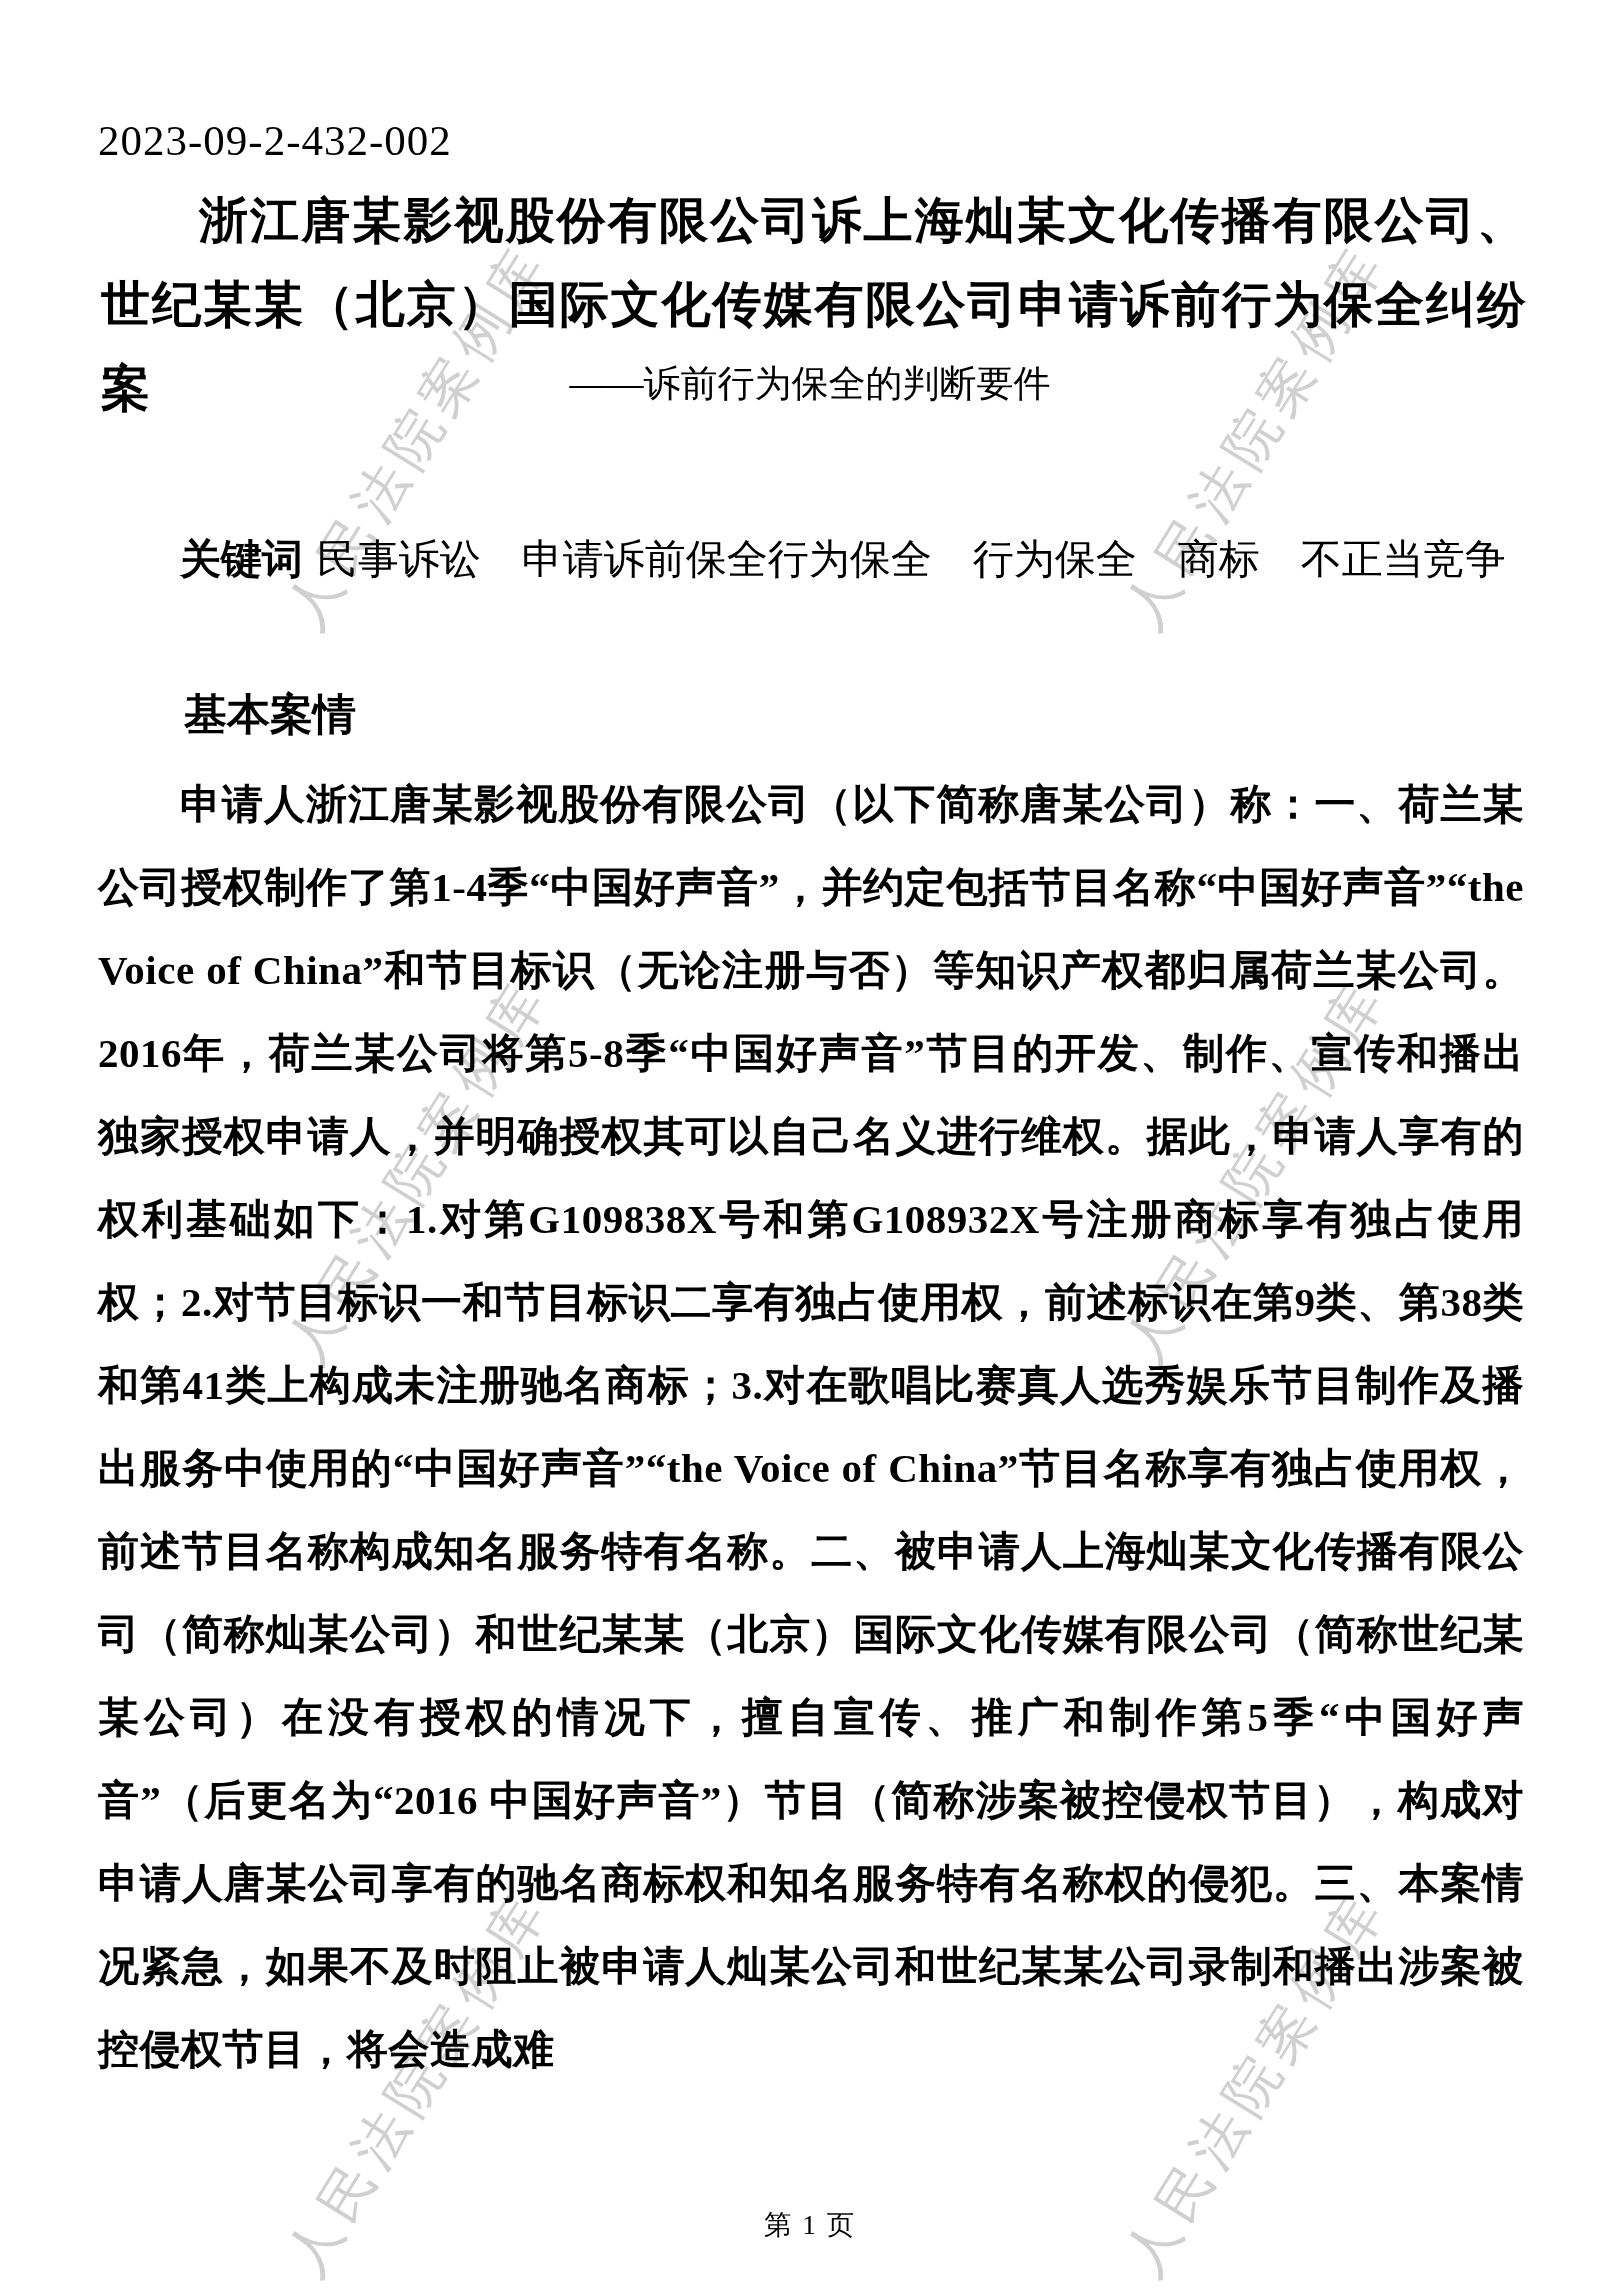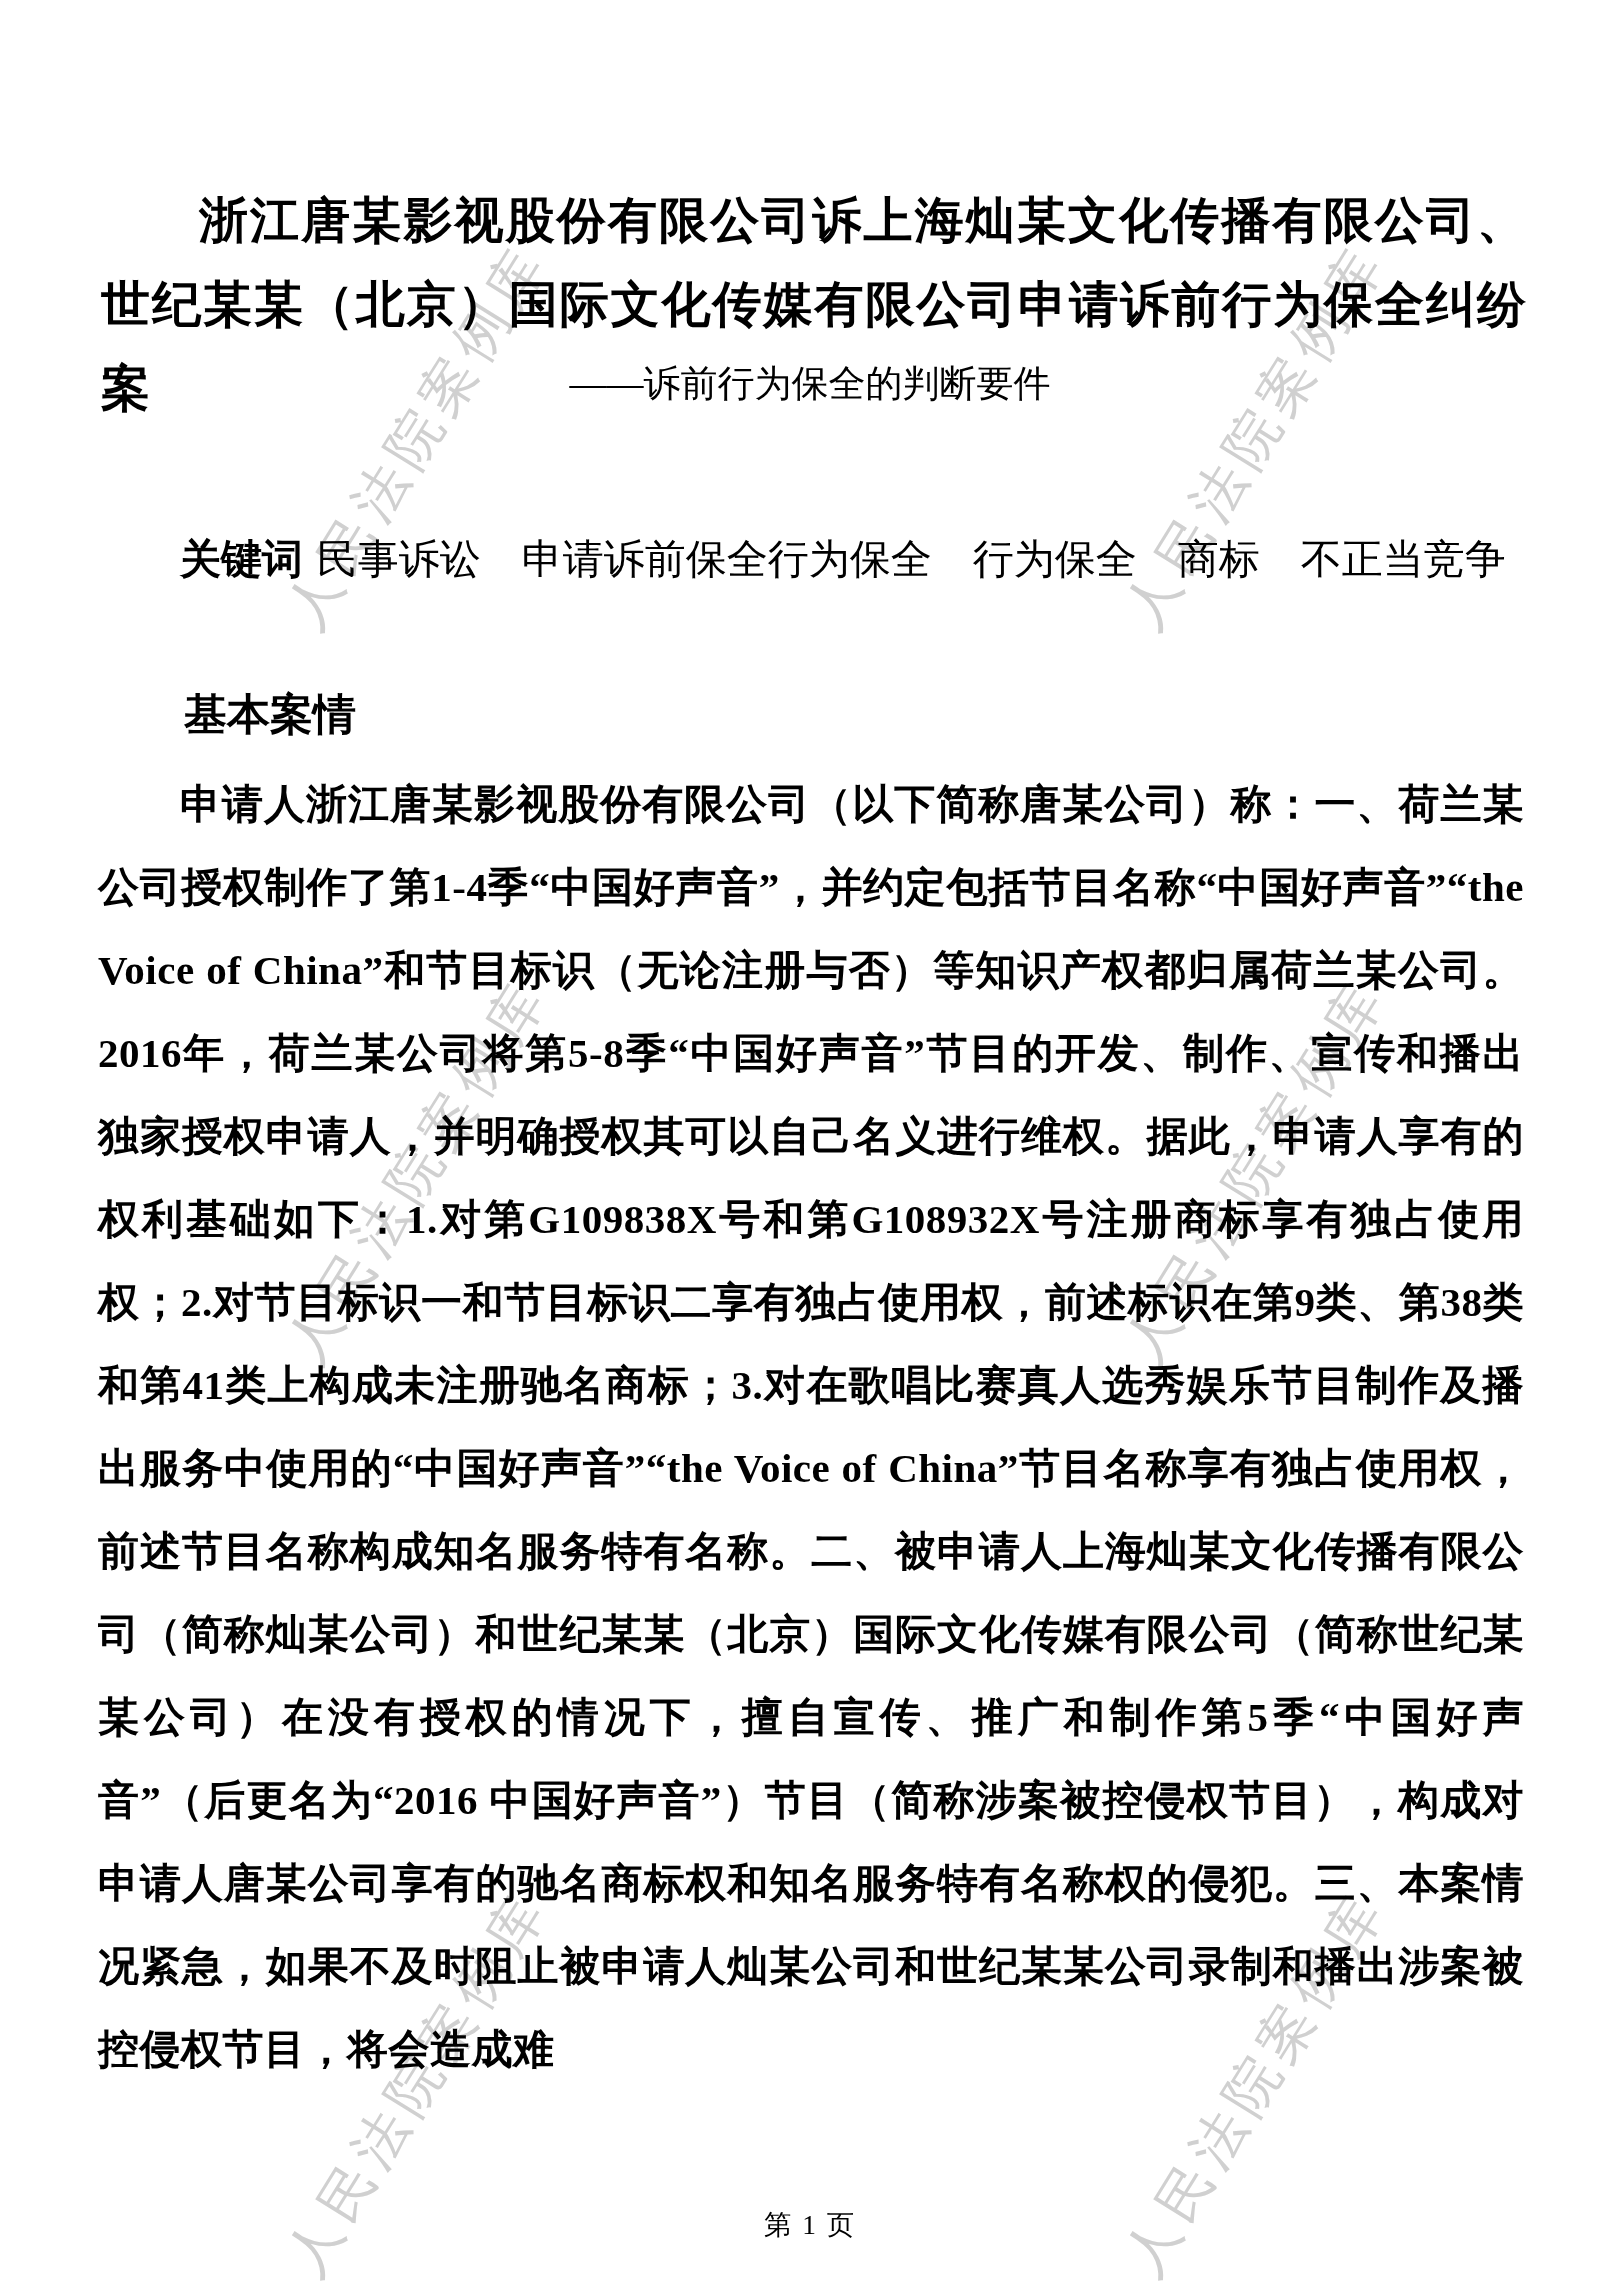--- a/index.html
+++ b/index.html
@@ -125,20 +125,21 @@
       <div class="wm" style="left: 417px; top: 436px; color: rgb(200, 200, 200);">人民法院案例库</div>
       <div class="wm" style="left: 1255px; top: 436px; color: rgb(200, 200, 200);">人民法院案例库</div>
       <div class="wm" style="left: 417px; top: 1171px; color: rgb(200, 200, 200);">人民法院案例库</div>
       <div class="wm" style="left: 1255px; top: 1171px; color: rgb(200, 200, 200);">人民法院案例库</div>
       <div class="wm" style="left: 417px; top: 2083px; color: rgb(200, 200, 200);">人民法院案例库</div>
       <div class="wm" style="left: 1255px; top: 2083px; color: rgb(200, 200, 200);">人民法院案例库</div>
     </div>
 
   <div class="content">
 
+    <div class="case-number">2023-09-2-432-002</div>
 
     <h1 class="title">浙江唐某影视股份有限公司诉上海灿某文化传播有限公司、世纪某某（北京）国际文化传媒有限公司申请诉前行为保全纠纷案</h1>
 
     <p class="subtitle">——诉前行为保全的判断要件</p>
 
     <p class="keywords"><span class="kw-label">关键词</span><span>民事诉讼　申请诉前保全行为保全　行为保全　商标　不正当竞争</span></p>
 
     <h2 class="section-heading">基本案情</h2>
 
     <p class="body-text">申请人浙江唐某影视股份有限公司（以下简称唐某公司）称：一、荷兰某公司授权制作了第1-4季“中国好声音”，并约定包括节目名称“中国好声音”“the Voice of China”和节目标识（无论注册与否）等知识产权都归属荷兰某公司。2016年，荷兰某公司将第5-8季“中国好声音”节目的开发、制作、宣传和播出独家授权申请人，并明确授权其可以自己名义进行维权。据此，申请人享有的权利基础如下：1.对第G109838X号和第G108932X号注册商标享有独占使用权；2.对节目标识一和节目标识二享有独占使用权，前述标识在第9类、第38类和第41类上构成未注册驰名商标；3.对在歌唱比赛真人选秀娱乐节目制作及播出服务中使用的“中国好声音”“the Voice of China”节目名称享有独占使用权，前述节目名称构成知名服务特有名称。二、被申请人上海灿某文化传播有限公司（简称灿某公司）和世纪某某（北京）国际文化传媒有限公司（简称世纪某某公司）在没有授权的情况下，擅自宣传、推广和制作第5季“中国好声音”（后更名为“2016 中国好声音”）节目（简称涉案被控侵权节目），构成对申请人唐某公司享有的驰名商标权和知名服务特有名称权的侵犯。三、本案情况紧急，如果不及时阻止被申请人灿某公司和世纪某某公司录制和播出涉案被控侵权节目，将会造成难</p>

